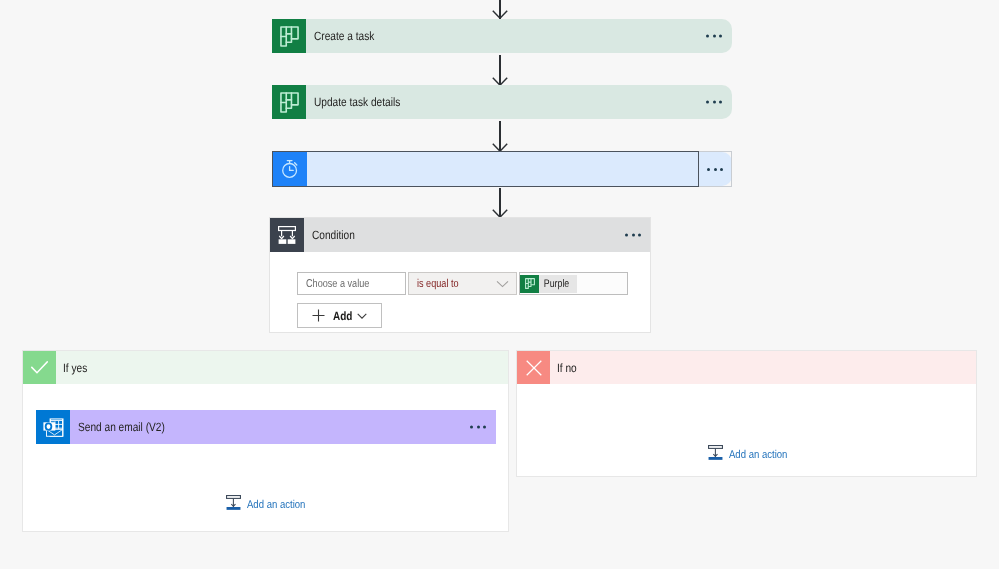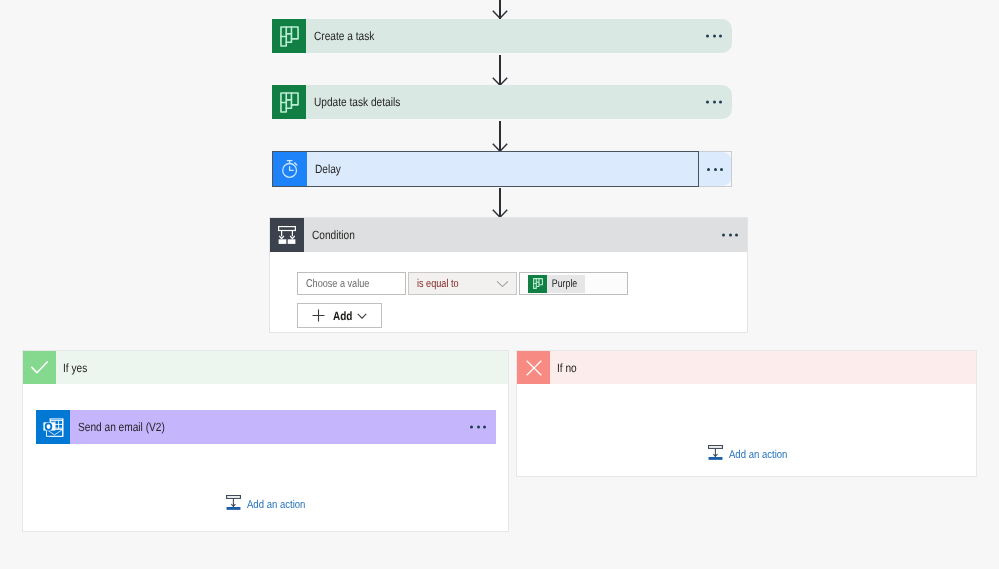--- a/index.html
+++ b/index.html
@@ -31,40 +31,40 @@
   .card-blue .ic{background:#1e82f8;}
   .card-blue .sel-box{flex:0 0 427px;display:flex;align-items:stretch;
         border:1px solid #4b535d;box-sizing:border-box;margin:-1px 0;}
   .card-blue .body{flex:1;display:flex;align-items:center;position:relative;}
   .card-blue .ellipwrap{flex:1;display:flex;align-items:center;justify-content:center;
         border:1px solid #c9cdd2;border-left:none;box-sizing:border-box;margin:-1px 0;}
   .dots{display:flex;gap:3.3px;}
   .dots i{width:3px;height:3px;border-radius:50%;background:#1f3d4f;display:block;}
 
   
-  .cond{position:absolute;left:269px;top:217px;width:479px;height:116px;
+  .cond{position:absolute;left:269px;top:217px;width:382px;height:116px;
         background:#fff;border:1px solid #e4e4e4;box-sizing:border-box;}
   .cond-head{height:34px;background:#dedfe0;display:flex;align-items:stretch;position:relative;}
   .cond-head .ellip{right:9px;}
   .cond-head .ic{width:34px;min-width:34px;background:#3b424d;display:flex;align-items:center;justify-content:center;}
   .cond-head .ttl{font-size:12px;color:#252423;margin-left:8px;align-self:center;display:inline-block;
         transform:scaleX(0.845);transform-origin:left center;}
   .cond-body{padding:20px 0 0 27px;}
   .row1{display:flex;align-items:flex-start;}
   .inp{width:109px;height:23px;border:1px solid #bdbdbd;background:#fff;box-sizing:border-box;
        display:flex;align-items:center;padding-left:7.5px;}
   .inp>span,.sel>span:first-child{font-size:11.4px;display:inline-block;
        transform:scaleX(0.80);transform-origin:left center;}
   .inp>span{color:#6a6a6a;}
   .sel{width:109px;height:23px;border:1px solid #cbc9c7;background:#f2f1f0;box-sizing:border-box;
        display:flex;align-items:center;padding-left:7.5px;color:#7f1d1d;
        margin-left:2px;position:relative;}
   .sel .chev{position:absolute;right:7px;top:50%;transform:translateY(-50%);line-height:0;}
   .tok{width:109px;height:23px;border:1px solid #bdbdbd;background:#fcfcfc;box-sizing:border-box;
-       display:flex;align-items:center;margin-left:2px;padding-left:8px;}
+       display:flex;align-items:center;margin-left:2px;}
   .chip{display:flex;align-items:center;background:#e6e6e6;height:18px;}
   .chip .cic{width:19px;min-width:19px;height:18px;background:#117f44;display:flex;align-items:center;justify-content:center;}
   .chip .ctx{font-size:11px;color:#252423;padding:0 0 0 6px;display:inline-block;
         transform:scaleX(0.80);transform-origin:left center;}
   .addbtn{margin-top:8px;width:85px;height:25px;border:1px solid #c0c0c0;background:#fff;
           display:flex;align-items:center;box-sizing:border-box;}
 
   
   .branch{position:absolute;background:#fff;border:1px solid #e7e7e7;box-sizing:border-box;text-align:right;}
   .branch-head{height:33px;display:flex;align-items:stretch;}
@@ -157,23 +157,20 @@
     <div class="ic">
       <svg width="21" height="22" viewBox="0 0 21 22">
             <g fill="none" stroke="#c6e6ff" stroke-width="1.3" stroke-linecap="round">
         <circle cx="9.6" cy="12.4" r="6.9"></circle>
         <path d="M7.3 2.6 h4.7"></path>
         <path d="M9.6 2.6 V5.5"></path>
         <path d="M14.6 4.8 L16.8 7.0"></path>
         <path d="M9.6 8.6 V12.4 H13.2"></path>
       </g>
           </svg>
-    </div>
-    <div class="body">
-      <span class="ttl">Delay</span>
     </div>
    </div>
     <div class="ellipwrap">
       <span class="dots">
           <i></i>
           <i></i>
           <i></i>
         </span>
     </div>
   </div>

